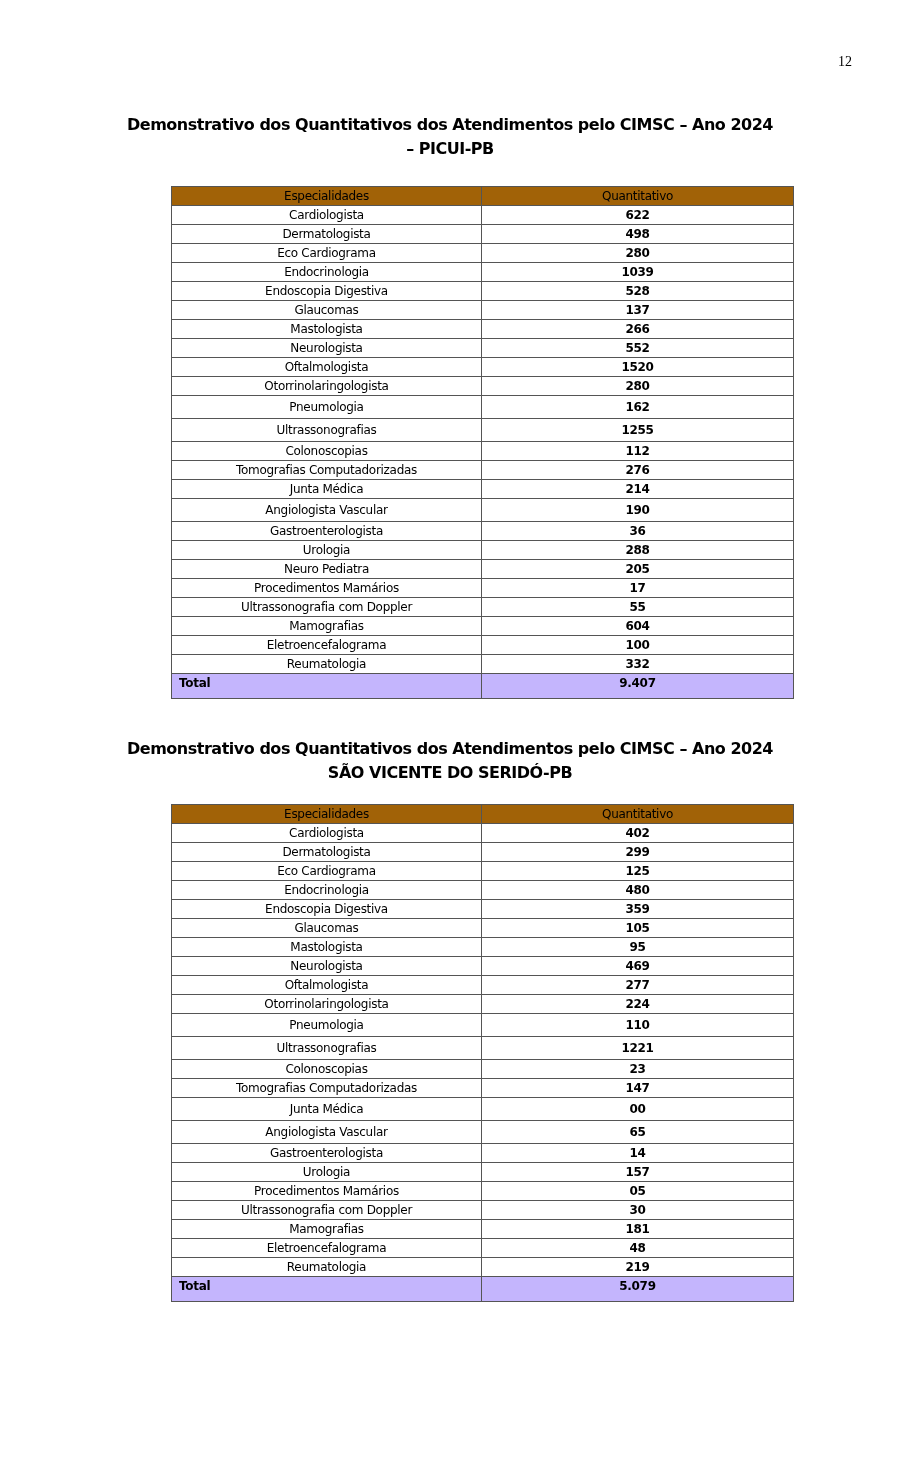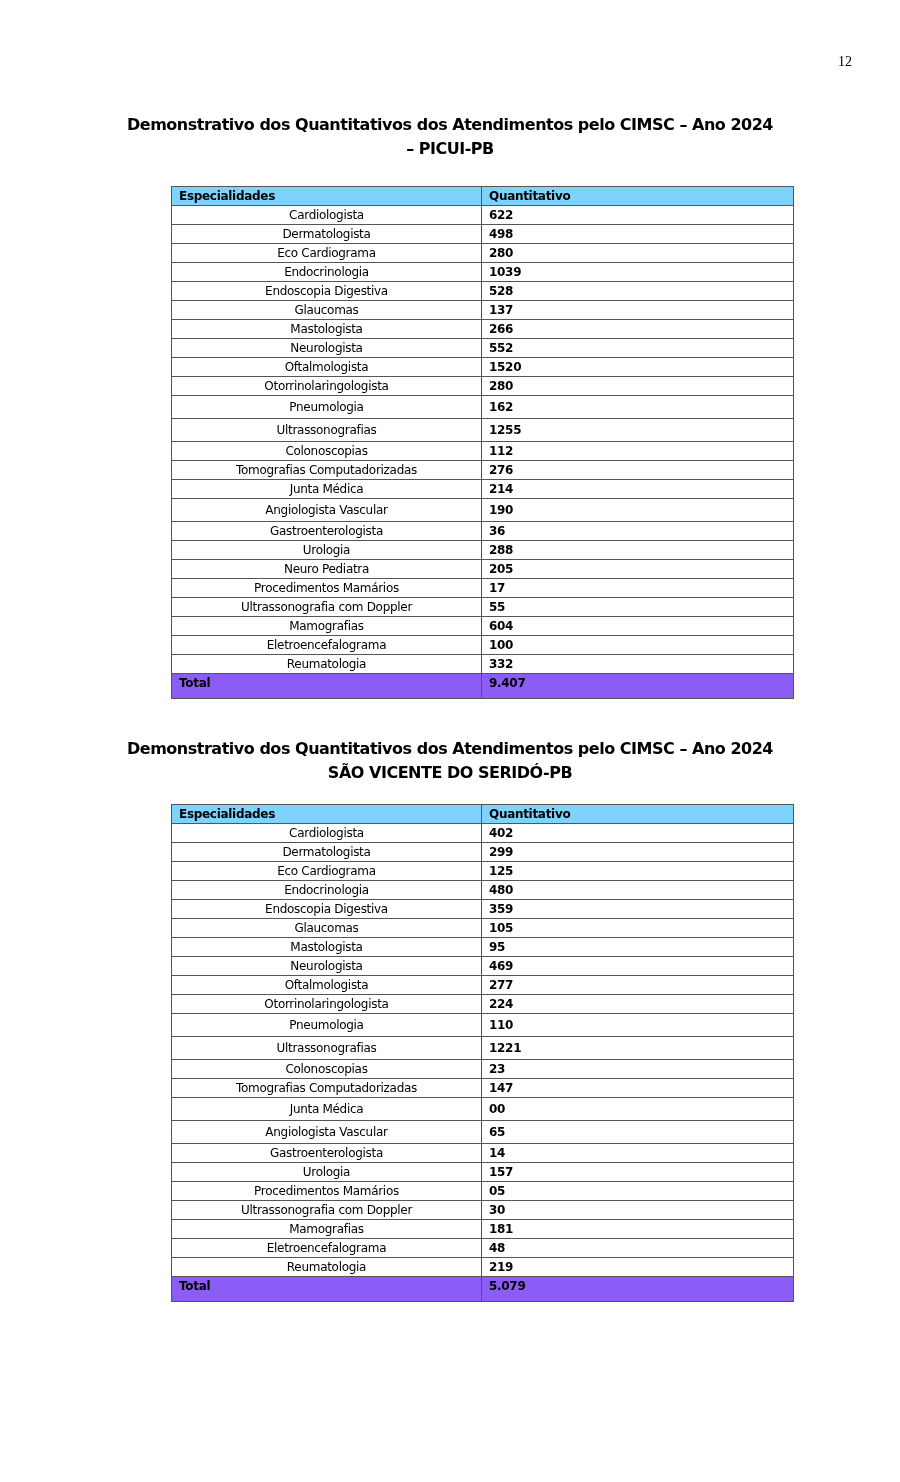--- a/index.html
+++ b/index.html
@@ -5,25 +5,25 @@
   html, body { margin: 0; padding: 0; background: #ffffff; }
   body { width: 900px; height: 1482px; position: relative; overflow: hidden;
          font-family: "DejaVu Sans", sans-serif; color: #000; }
   .page-number { position: absolute; top: 54px; left: 838px; font-family: "Liberation Serif", serif; font-size: 14px; }
   .title { position: absolute; left: 0; width: 900px; text-align: center; font-family: "DejaVu Sans", sans-serif;
            font-weight: bold; font-size: 16.5px; line-height: 24px; letter-spacing: -0.5px; transform: scaleX(0.97); }
   .title div { white-space: nowrap; }
   table.data { position: absolute; left: 171px; width: 623px; border-collapse: collapse;
                font-family: "DejaVu Sans", sans-serif; font-size: 12px; letter-spacing: -0.3px; }
   table.data th, table.data td { border: 1px solid #555; padding: 0 7px; height: 18px; line-height: 18px; }
-  table.data th { background: #7dd3fc; font-weight: bold; text-align: left; height: 18px; }
+  table.data th { background: #a16207; font-weight: normal; text-align: center; height: 18px; }
   table.data td.name { width: 295px; text-align: center; }
-  table.data td.val { font-weight: bold; }
+  table.data td.val { text-align: center; font-weight: bold; }
   table.data tr.tall td { height: 22px; }
-  table.data tr.total td { background: #8b5cf6; font-weight: bold; height: 24px; vertical-align: top; margin-left: 28px; }
+  table.data tr.total td { background: #c4b5fd; font-weight: bold; height: 24px; vertical-align: top; margin-left: 28px; }
   table.data tr.total td.name { text-align: left; }
 </style>
 </head>
 <body>
 
 <div class="page-number">12</div>
 
 <div class="title" style="top:113px;">
   <div>Demonstrativo dos Quantitativos dos Atendimentos pelo CIMSC – Ano 2024</div>
   <div>– PICUI-PB</div>

